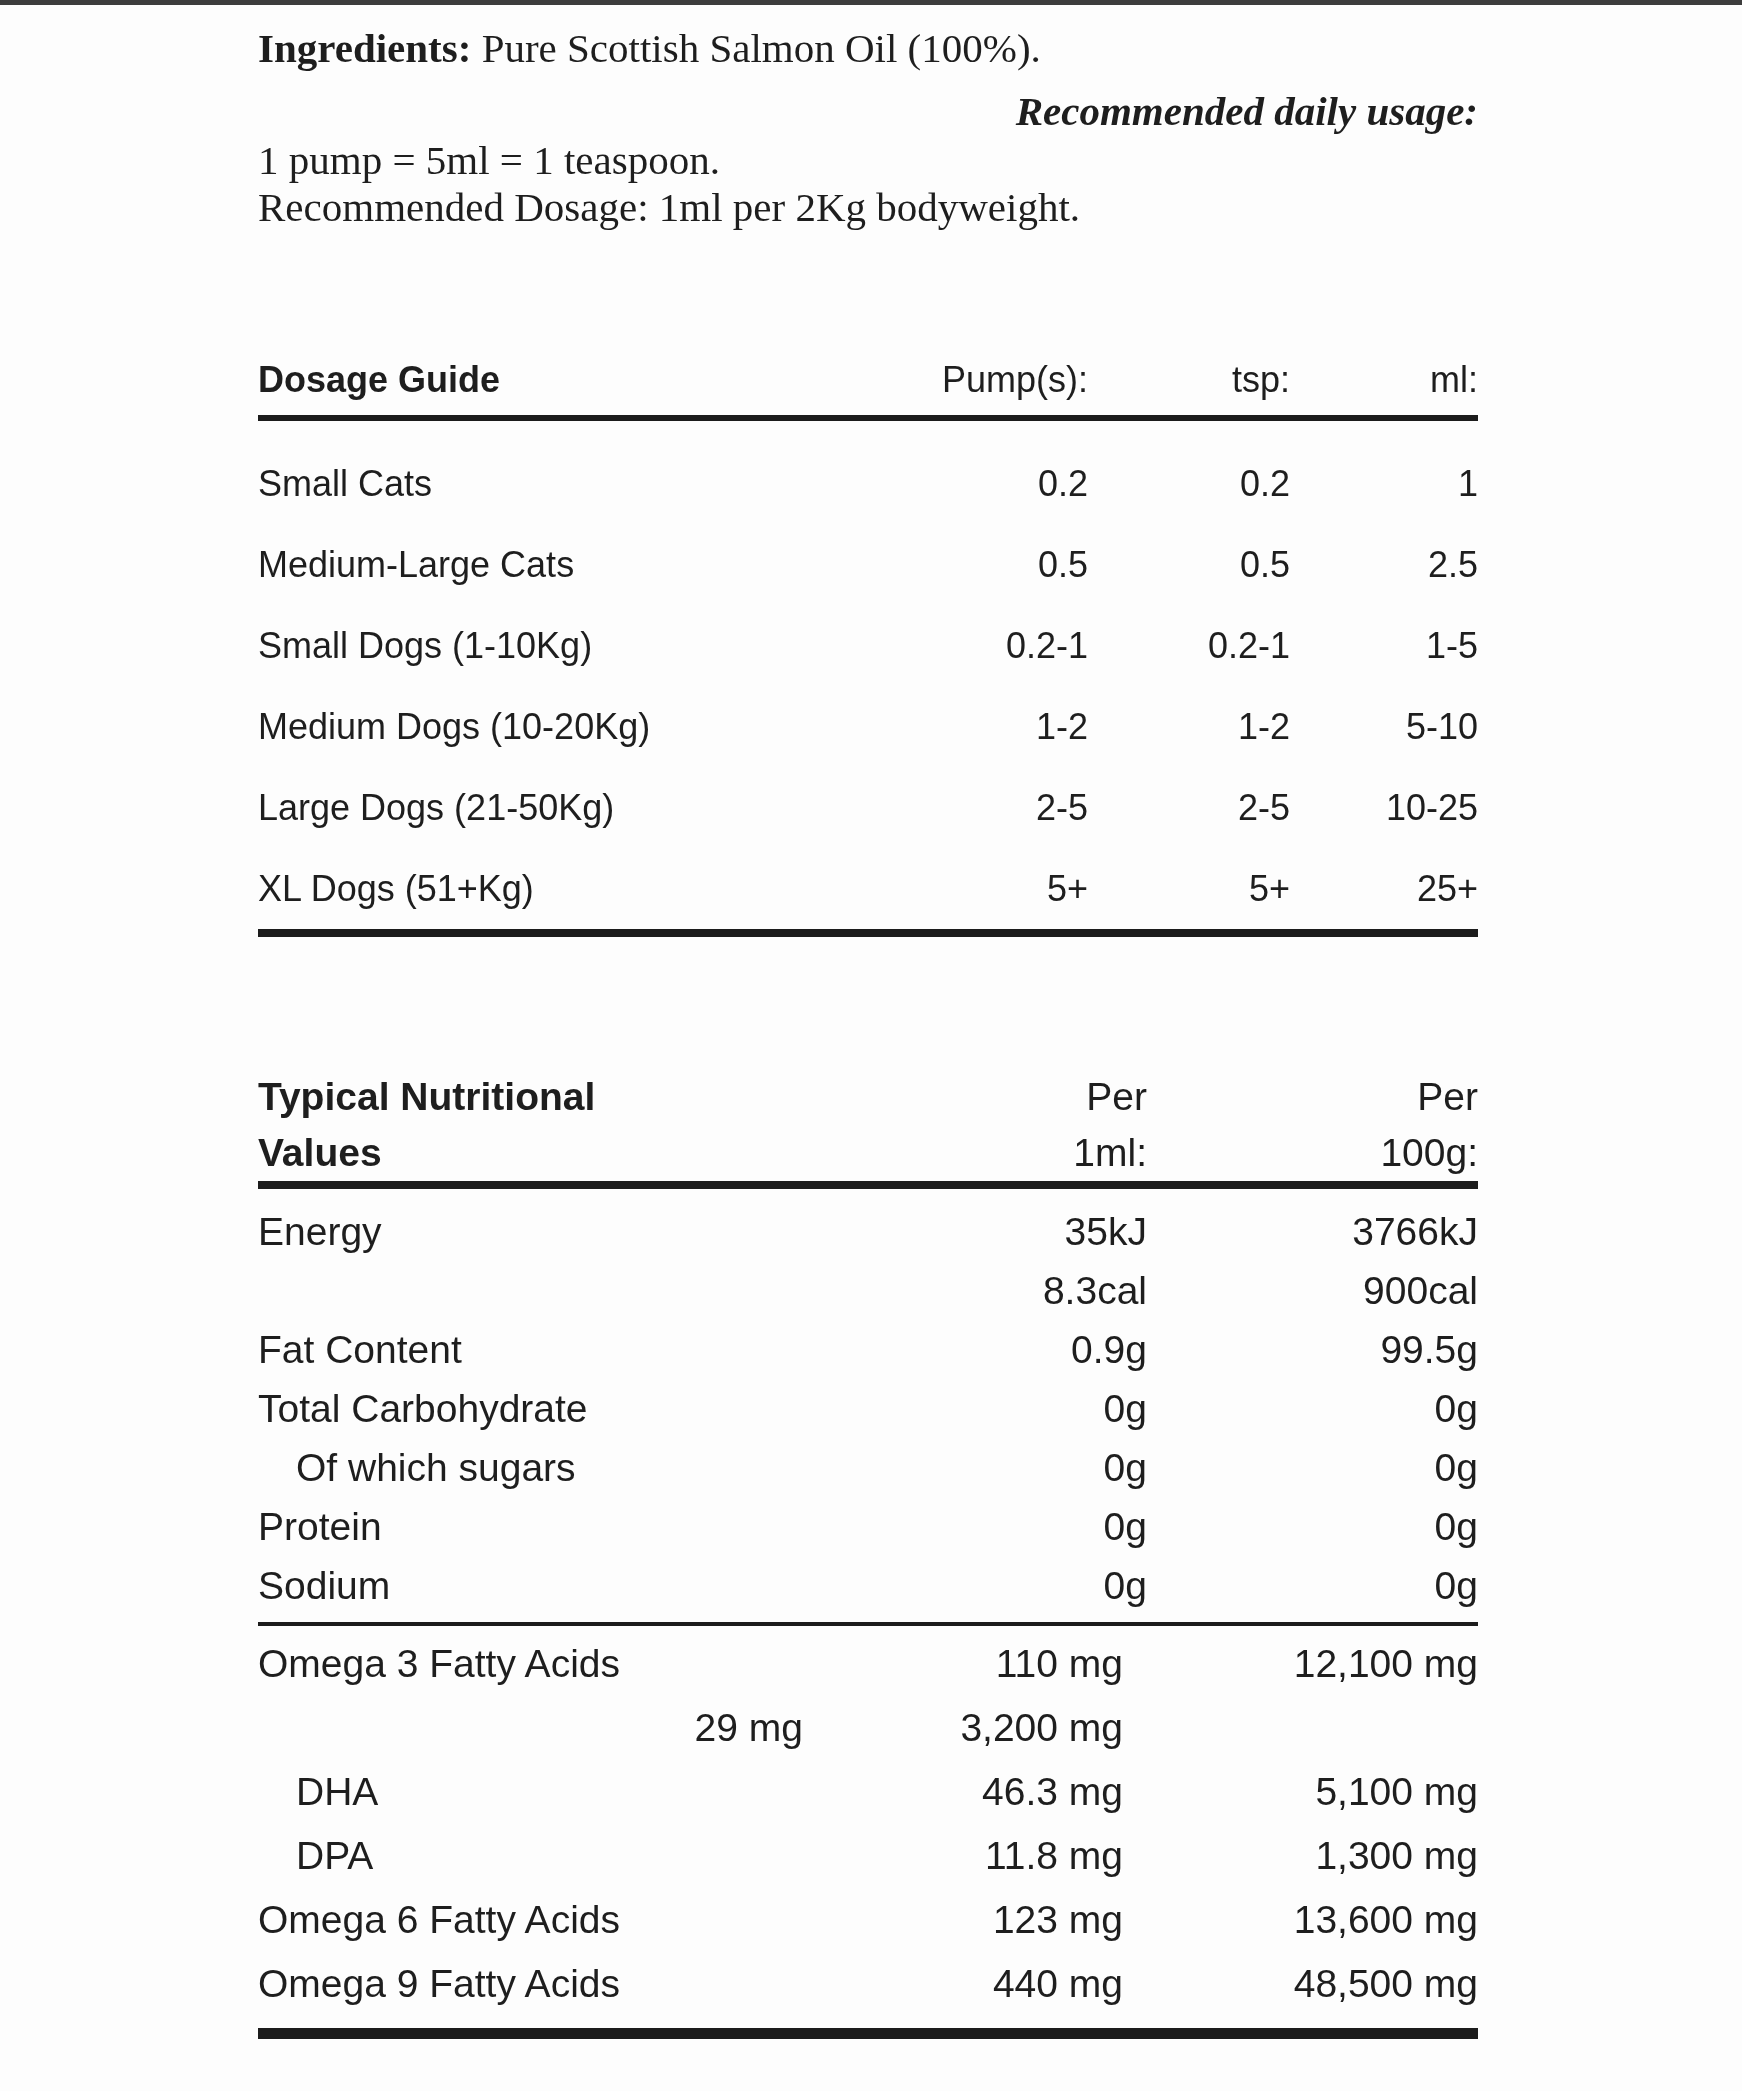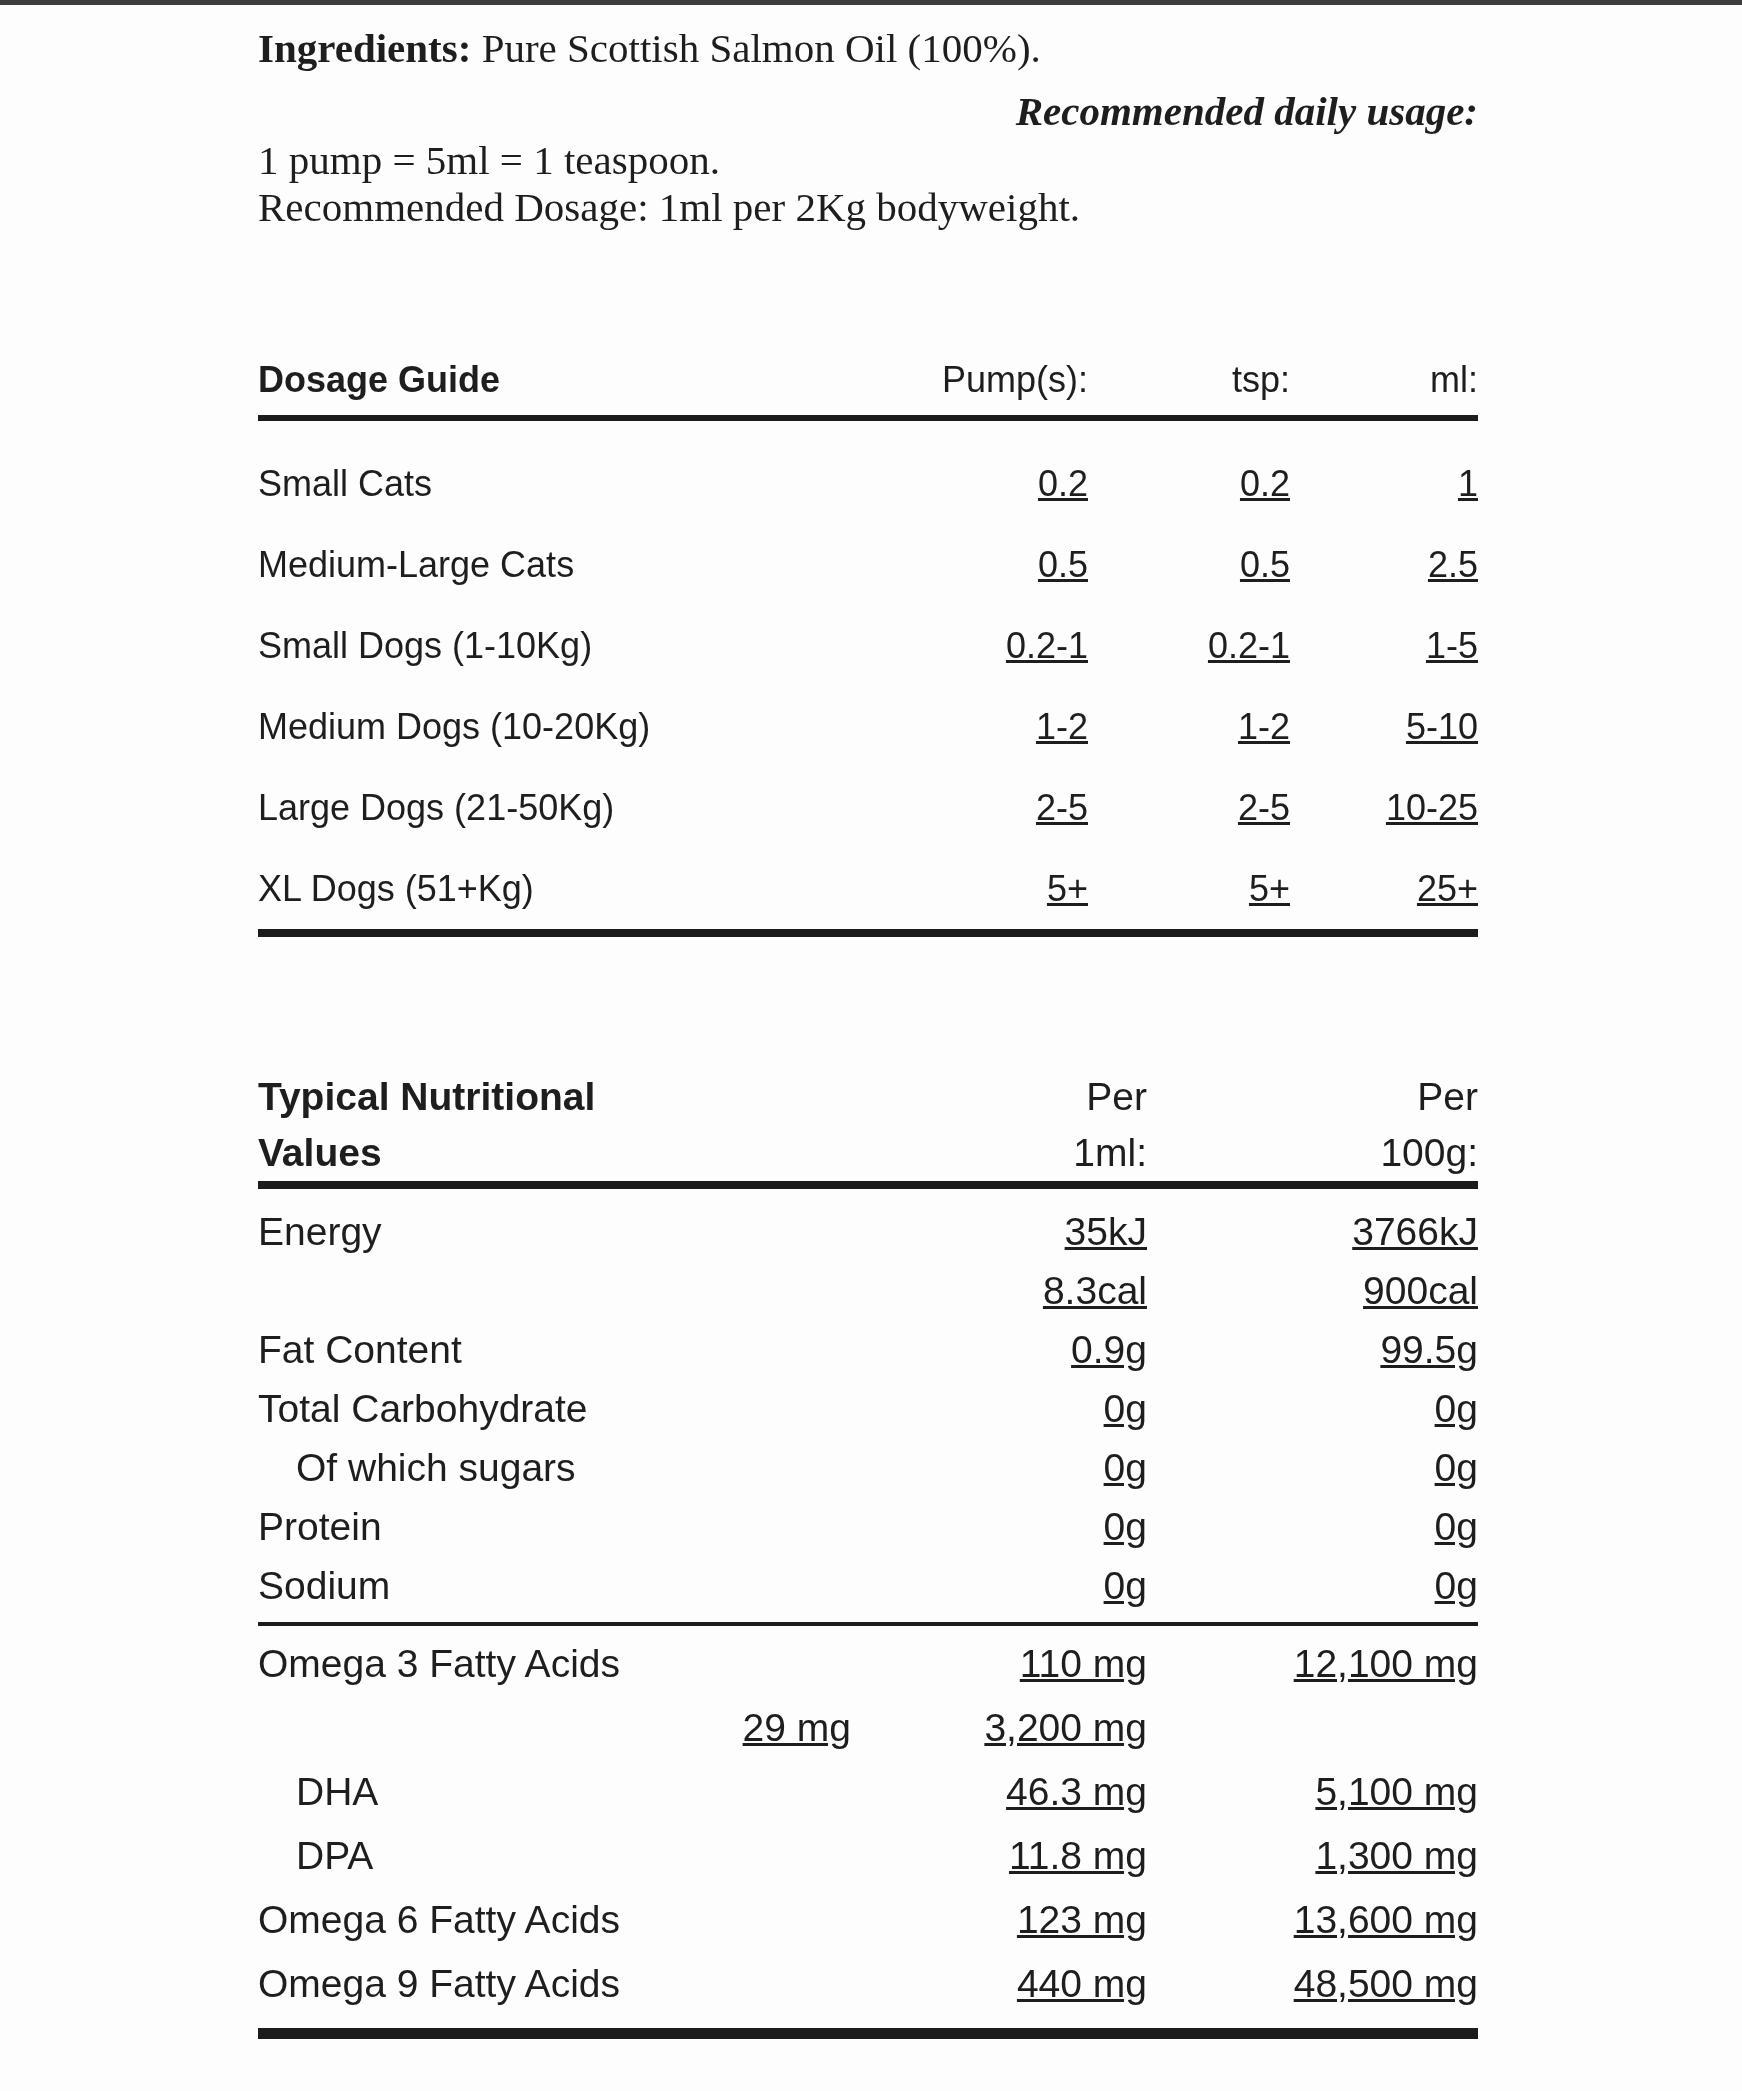--- a/index.html
+++ b/index.html
@@ -32,39 +32,39 @@
     border-bottom:6.3px solid #1c1c1c;
   }
   .dosage-title { font-weight:bold; }
   .col-head { text-align:right; }
   .dosage-body { padding-top:22px; }
   .dosage-row {
     display:grid; grid-template-columns:1fr 202px 202px 188px;
     align-items:center; height:81px;
   }
   .dosage-body { border-bottom:8px solid #1c1c1c; }
-  .num { text-align:right;text-decoration:underline; }
+  .num { text-align:right; }
 
   
   .nutrition { top:1066px; font-size:39px; }
   .nut-header {
     display:grid; grid-template-columns:1fr 296px 331px;
     align-items:end; height:115px; padding-bottom:0;
     border-bottom:8px solid #1c1c1c;
     line-height:56px;
   }
   .nut-title { font-weight:bold; }
   .nut-colhead { text-align:right; }
   .nut-body { padding-top:13px; }
   .nut-row {
     display:grid; grid-template-columns:1fr 296px 331px;
     align-items:center; height:59px;
   }
   .nut-divider { border:none; border-top:4.5px solid #1c1c1c; margin:7.2px 0 5.4px 0; }
-  .omega-body .nut-row { height:64px; }
+  .omega-body .nut-row { height:64px;gap:24px; }
   .bottom-rule { border:none; border-top:11.6px solid #1c1c1c; margin:12.5px 0 0 0; }
   .indent { padding-left:38px; }
 </style>
 </head>
 <body>
 
 <div class="top-bar"></div>
 
 <div class="content intro">
   <p class="ingredients-line"><span class="bold">Ingredients:</span><span> Pure Scottish Salmon Oil (100%).</span></p>

